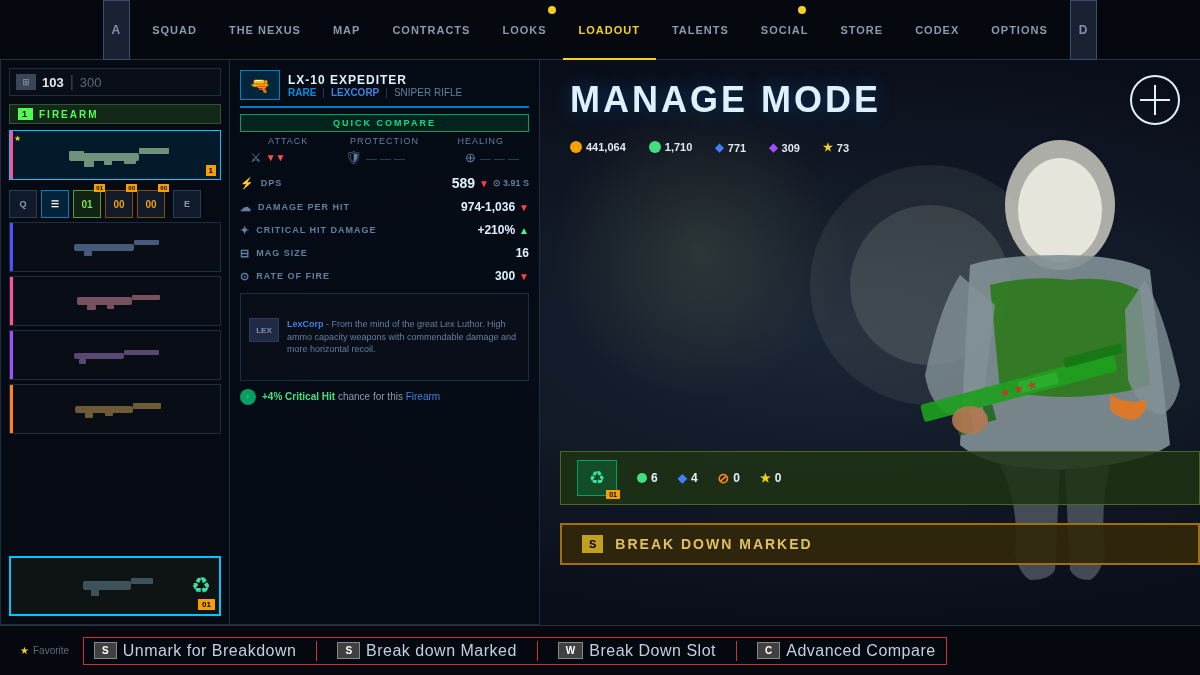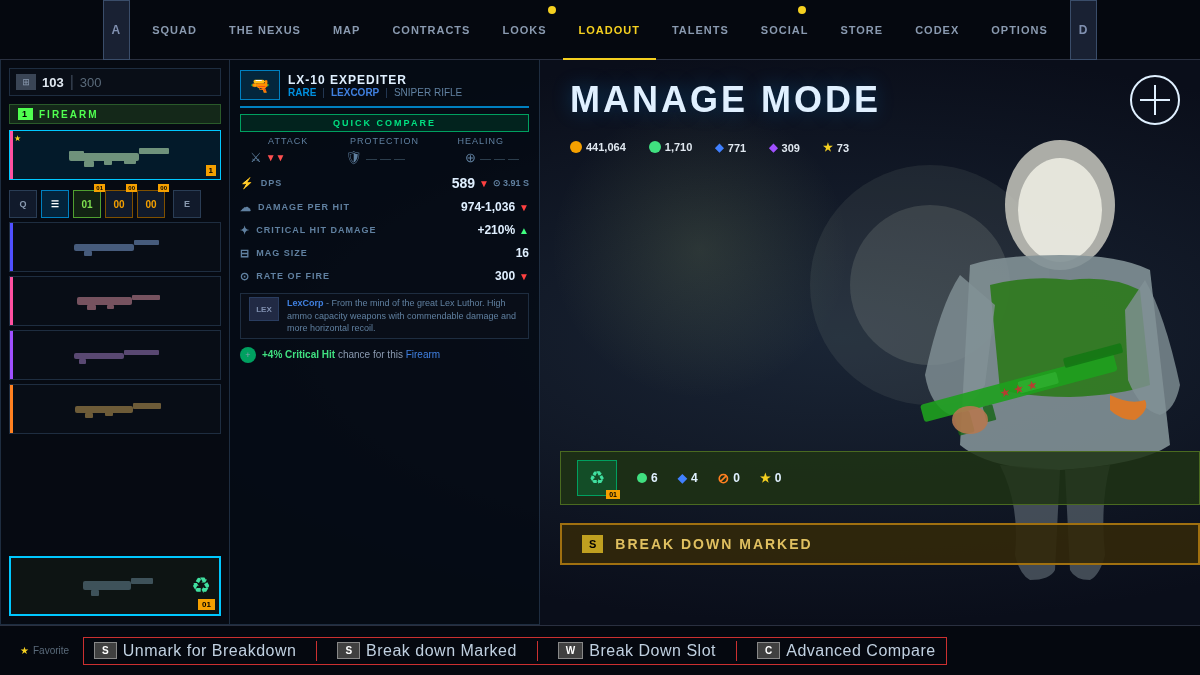--- a/index.html
+++ b/index.html
@@ -321,21 +321,21 @@
       font-size: 12px;
       font-weight: 700;
       color: #e0f0ff;
     }
     .stat-timer { font-size: 9px; color: #6080a0; }
 
     
     .lexcorp-box {
       background: rgba(10,15,25,0.8);
       border: 1px solid #1e2d40;
-      padding: 3px 8px;
+      padding: 24px 8px;
       margin: 8px 0;
       display: flex;
       gap: 8px;
     }
     .lex-logo {
       width: 30px; height: 24px;
       background: rgba(40,50,80,0.8);
       border: 1px solid #2a3d60;
       display: flex; align-items: center; justify-content: center;
       font-size: 8px; font-weight: 900; color: #8090b0;

